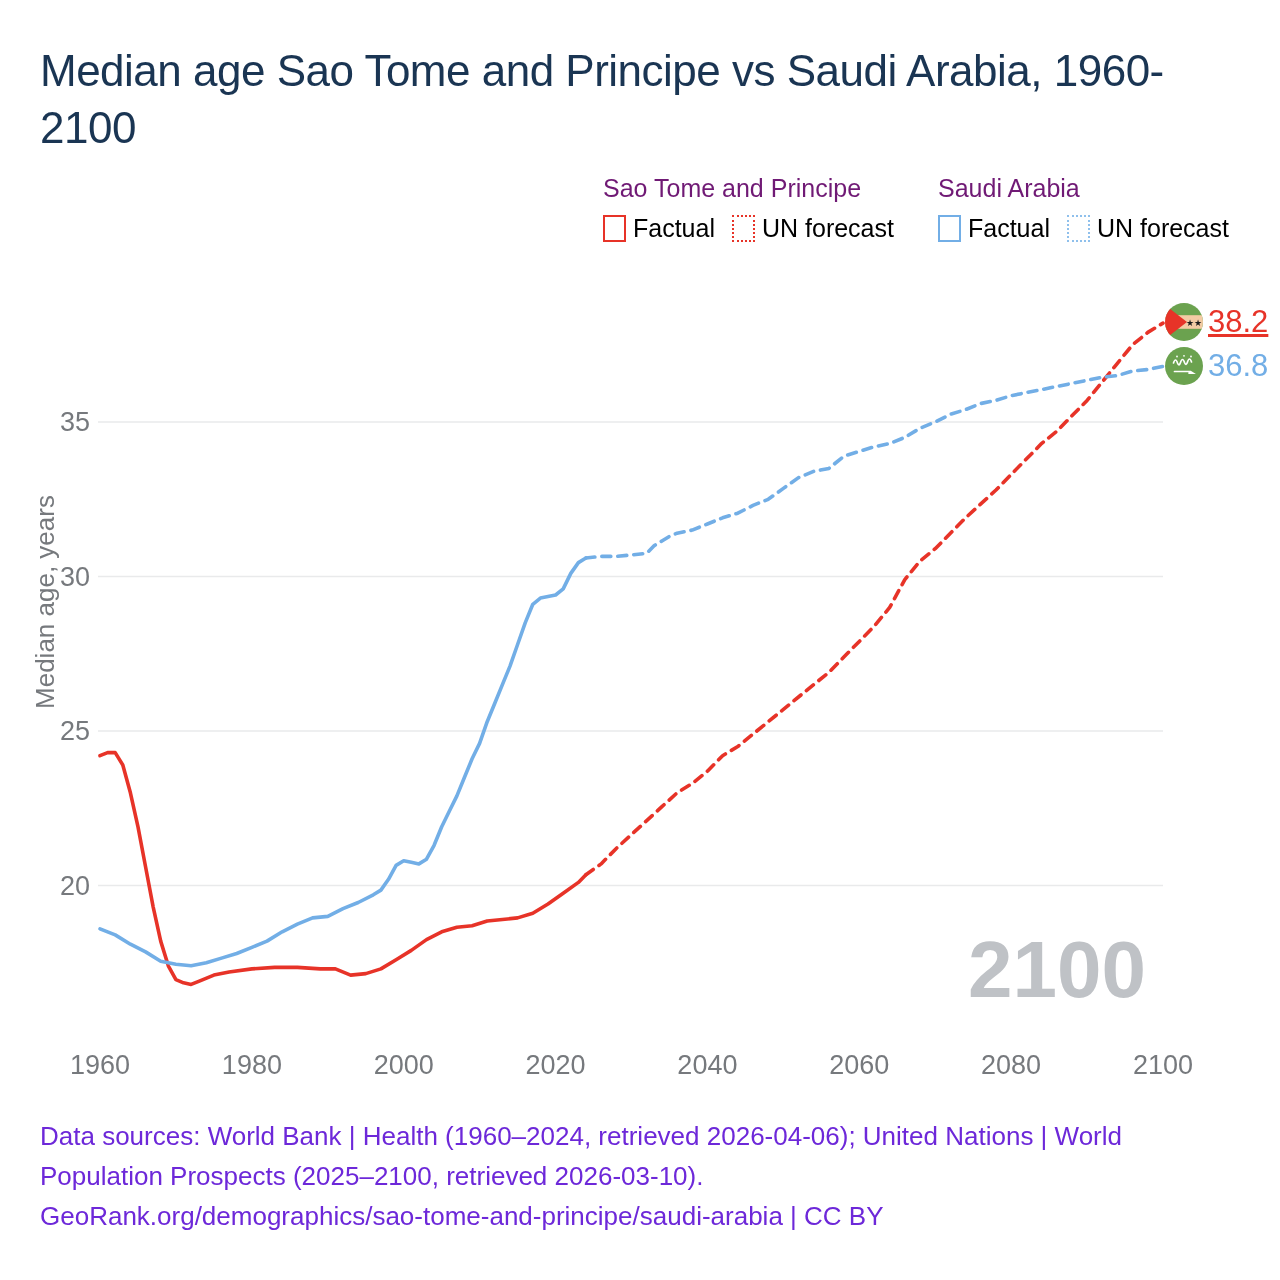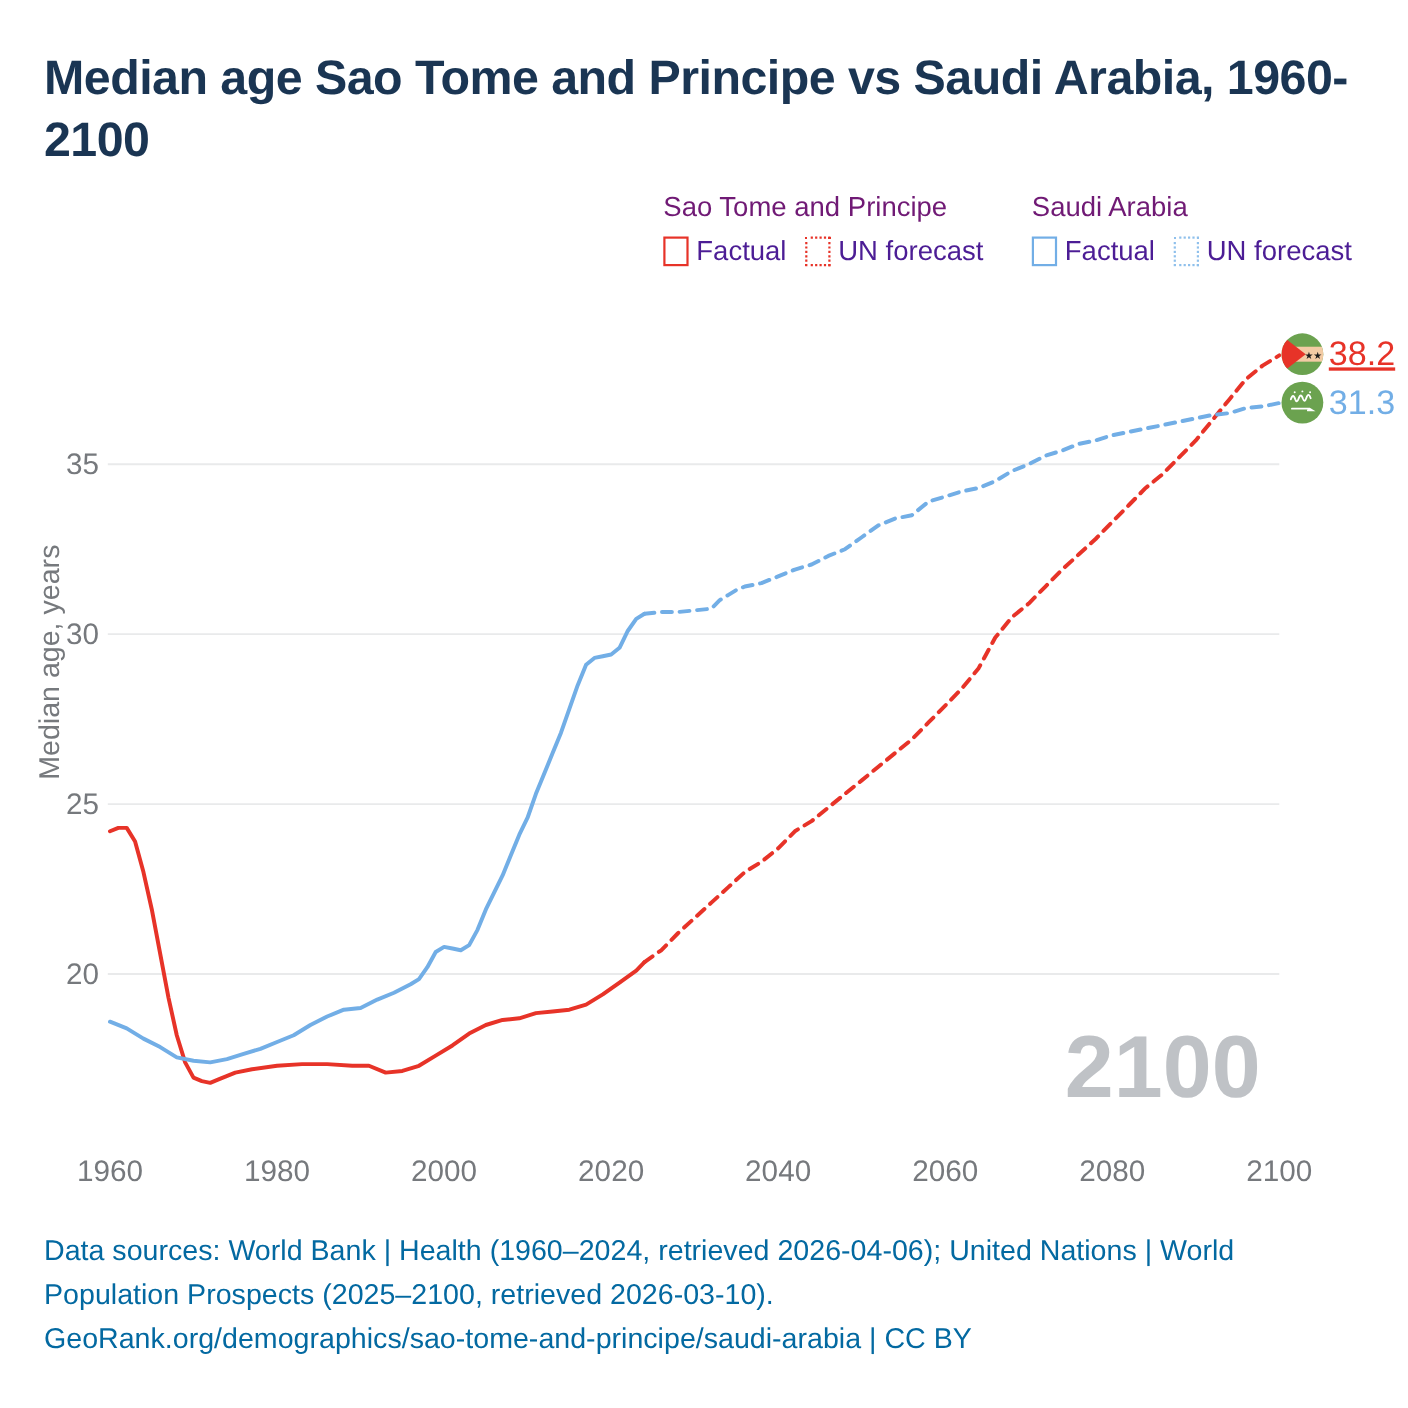--- a/index.html
+++ b/index.html
@@ -1,37 +1,37 @@
 <!DOCTYPE html>
 <html><head>
 <meta charset="utf-8">
 <style>
   html,body{margin:0;padding:0;background:#fff;}
   .canvas{position:relative;width:1280px;height:1280px;background:#ffffff;
           font-family:"Liberation Sans",sans-serif;overflow:hidden;}
   #chart{position:absolute;left:0;top:0;}
   .title{position:absolute;left:40px;top:42px;width:1210px;
-         font-size:44px;font-weight:bold;color:#1a3553;line-height:57px;letter-spacing:-0.5px;}
+         font-size:44px;font-weight:normal;color:#1a3553;line-height:57px;letter-spacing:-0.5px;}
   .ylabel{position:absolute;left:45px;top:602px;transform:translate(-50%,-50%) rotate(-90deg);
           white-space:nowrap;font-size:26px;color:#76797d;}
   .legend-group{position:absolute;top:174px;}
   .legend-title{font-size:25px;color:#701a75;margin-bottom:11px;}
   .legend-row{display:flex;align-items:center;}
   .lbox{display:inline-block;width:23px;height:27px;background:#fff;box-sizing:border-box;}
   .lbox.solid-red{border:2.5px solid #e73328;}
   .lbox.dot-red{border:2px dotted #e73328;margin-left:17px;}
   .lbox.solid-blue{border:2.5px solid #72aee6;}
   .lbox.dot-blue{border:2px dotted #8fc0ec;margin-left:17px;}
-  .llabel{font-size:25px;color:#4c1d95;margin-left:7px;}
+  .llabel{font-size:25px;color:#000000;margin-left:7px;}
   .flag{position:absolute;width:40px;height:40px;}
   .end-label{position:absolute;font-size:31px;transform:translateY(-50%);white-space:nowrap;}
   .end-label.red{color:#e73328;text-decoration:underline;}
   .end-label.blue{color:#72aee6;}
   .footer{position:absolute;left:40px;top:1116px;width:1140px;
-          font-size:26px;line-height:40px;color:#0369a1;}
+          font-size:26px;line-height:40px;color:#6d28d9;}
   .footer p{margin:0;}
 </style>
 </head>
 <body>
 
 <div class="canvas">
 
   <svg id="chart" width="1280" height="1280" viewBox="0 0 1280 1280">
       <line x1="98" y1="885.5" x2="1163" y2="885.5" stroke="#e9eaeb" stroke-width="1.7"></line>
       <text x="90" y="894.5" text-anchor="end" fill="#76797d" font-size="27">20</text>
@@ -101,20 +101,20 @@
   <svg class="flag" style="left:1164px;top:346px" viewBox="0 0 40 40">
     <circle cx="20" cy="20" r="19" fill="#6ba24f"></circle>
     <path d="M9.5 17 q2 -6 4 0 q1.5 4 3 -0.5 q2 -6 4 0 q1.5 4 3 -0.5 q2 -6 4 0" stroke="#ffffff" stroke-width="1.7" fill="none" stroke-linecap="round"></path>
     <circle cx="13" cy="10.5" r="0.9" fill="#fff"></circle>
     <circle cx="20" cy="9.8" r="0.9" fill="#fff"></circle>
     <circle cx="27" cy="10.5" r="0.9" fill="#fff"></circle>
     <path d="M10.5 25.5 h16 l2.5 1.6 h-4" stroke="#ffffff" stroke-width="1.7" fill="none" stroke-linecap="round"></path>
   </svg>
 
   <span class="end-label red" style="left:1208px;top:322px">38.2</span>
-  <span class="end-label blue" style="left:1208px;top:366px">31.3</span>
+  <span class="end-label blue" style="left:1208px;top:366px">36.8</span>
 
   <div class="footer">
     <p>Data sources: World Bank | Health (1960–2024, retrieved 2026-04-06); United Nations | World Population Prospects (2025–2100, retrieved 2026-03-10).</p>
     <p>GeoRank.org/demographics/sao-tome-and-principe/saudi-arabia | CC BY</p>
   </div>
 
 </div>
 
 </body></html>

